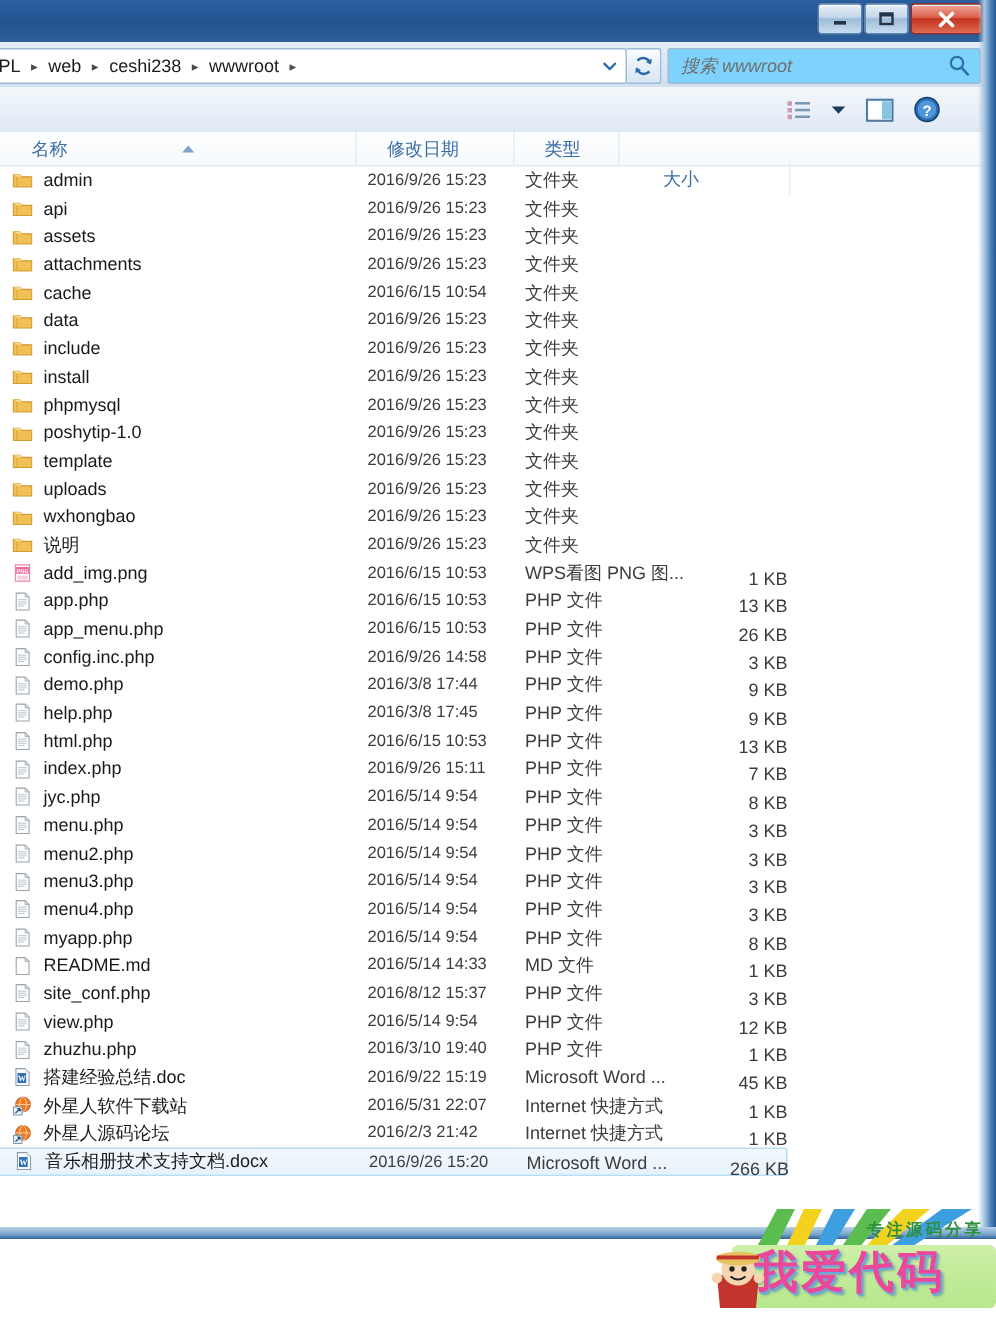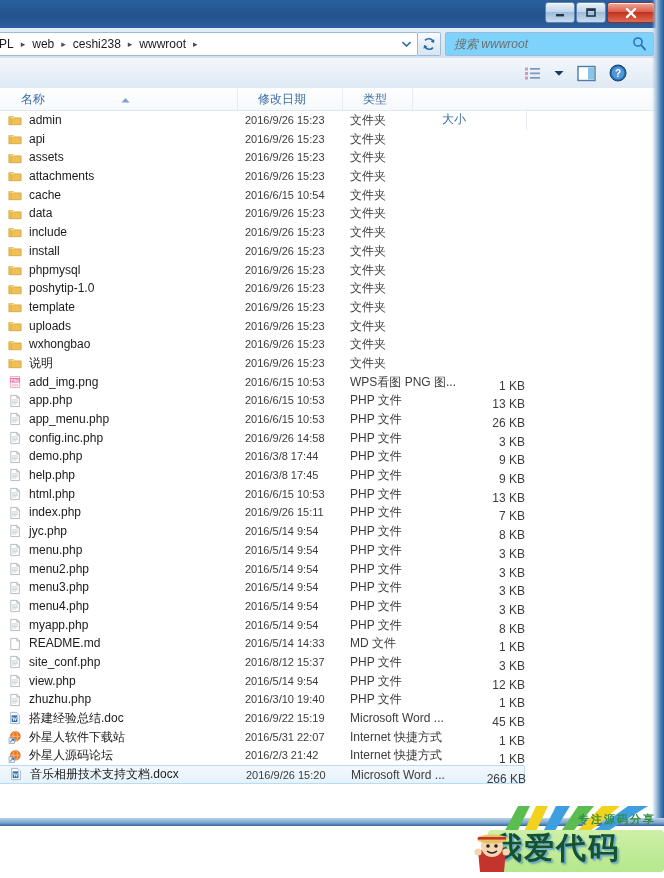--- a/index.html
+++ b/index.html
@@ -148,22 +148,22 @@
     position:absolute;left:452px;top:806px;width:212px;height:72px;
     overflow:hidden;
   }
   .wm-rays{position:absolute;left:0;top:0;}
   .wm-badge{
     position:absolute;left:36px;top:24px;width:176px;height:42px;
     background:linear-gradient(180deg,#cdf0a8 0%,#b6e78d 100%);
     border-radius:4px;
   }
   .wm-text{
-    position:absolute;left:40px;top:22px;
-    font-size:30px;font-weight:bold;color:#14532d;
+    position:absolute;left:50px;top:22px;
+    font-size:30px;font-weight:bold;color:#ec4899;
     letter-spacing:2px;
     text-shadow:1px 1px 0 #6aa8e0, 2px 2px 2px rgba(40,100,160,.5);
     font-family:Liberation Serif, serif;
   }
   .wm-sub{
     position:absolute;left:126px;top:6px;
     font-size:11px;font-weight:bold;color:#2f8f3e;letter-spacing:2px;
     font-family:"DejaVu Sans",sans-serif;
   }
   .wm-face{position:absolute;left:20px;top:22px;}

